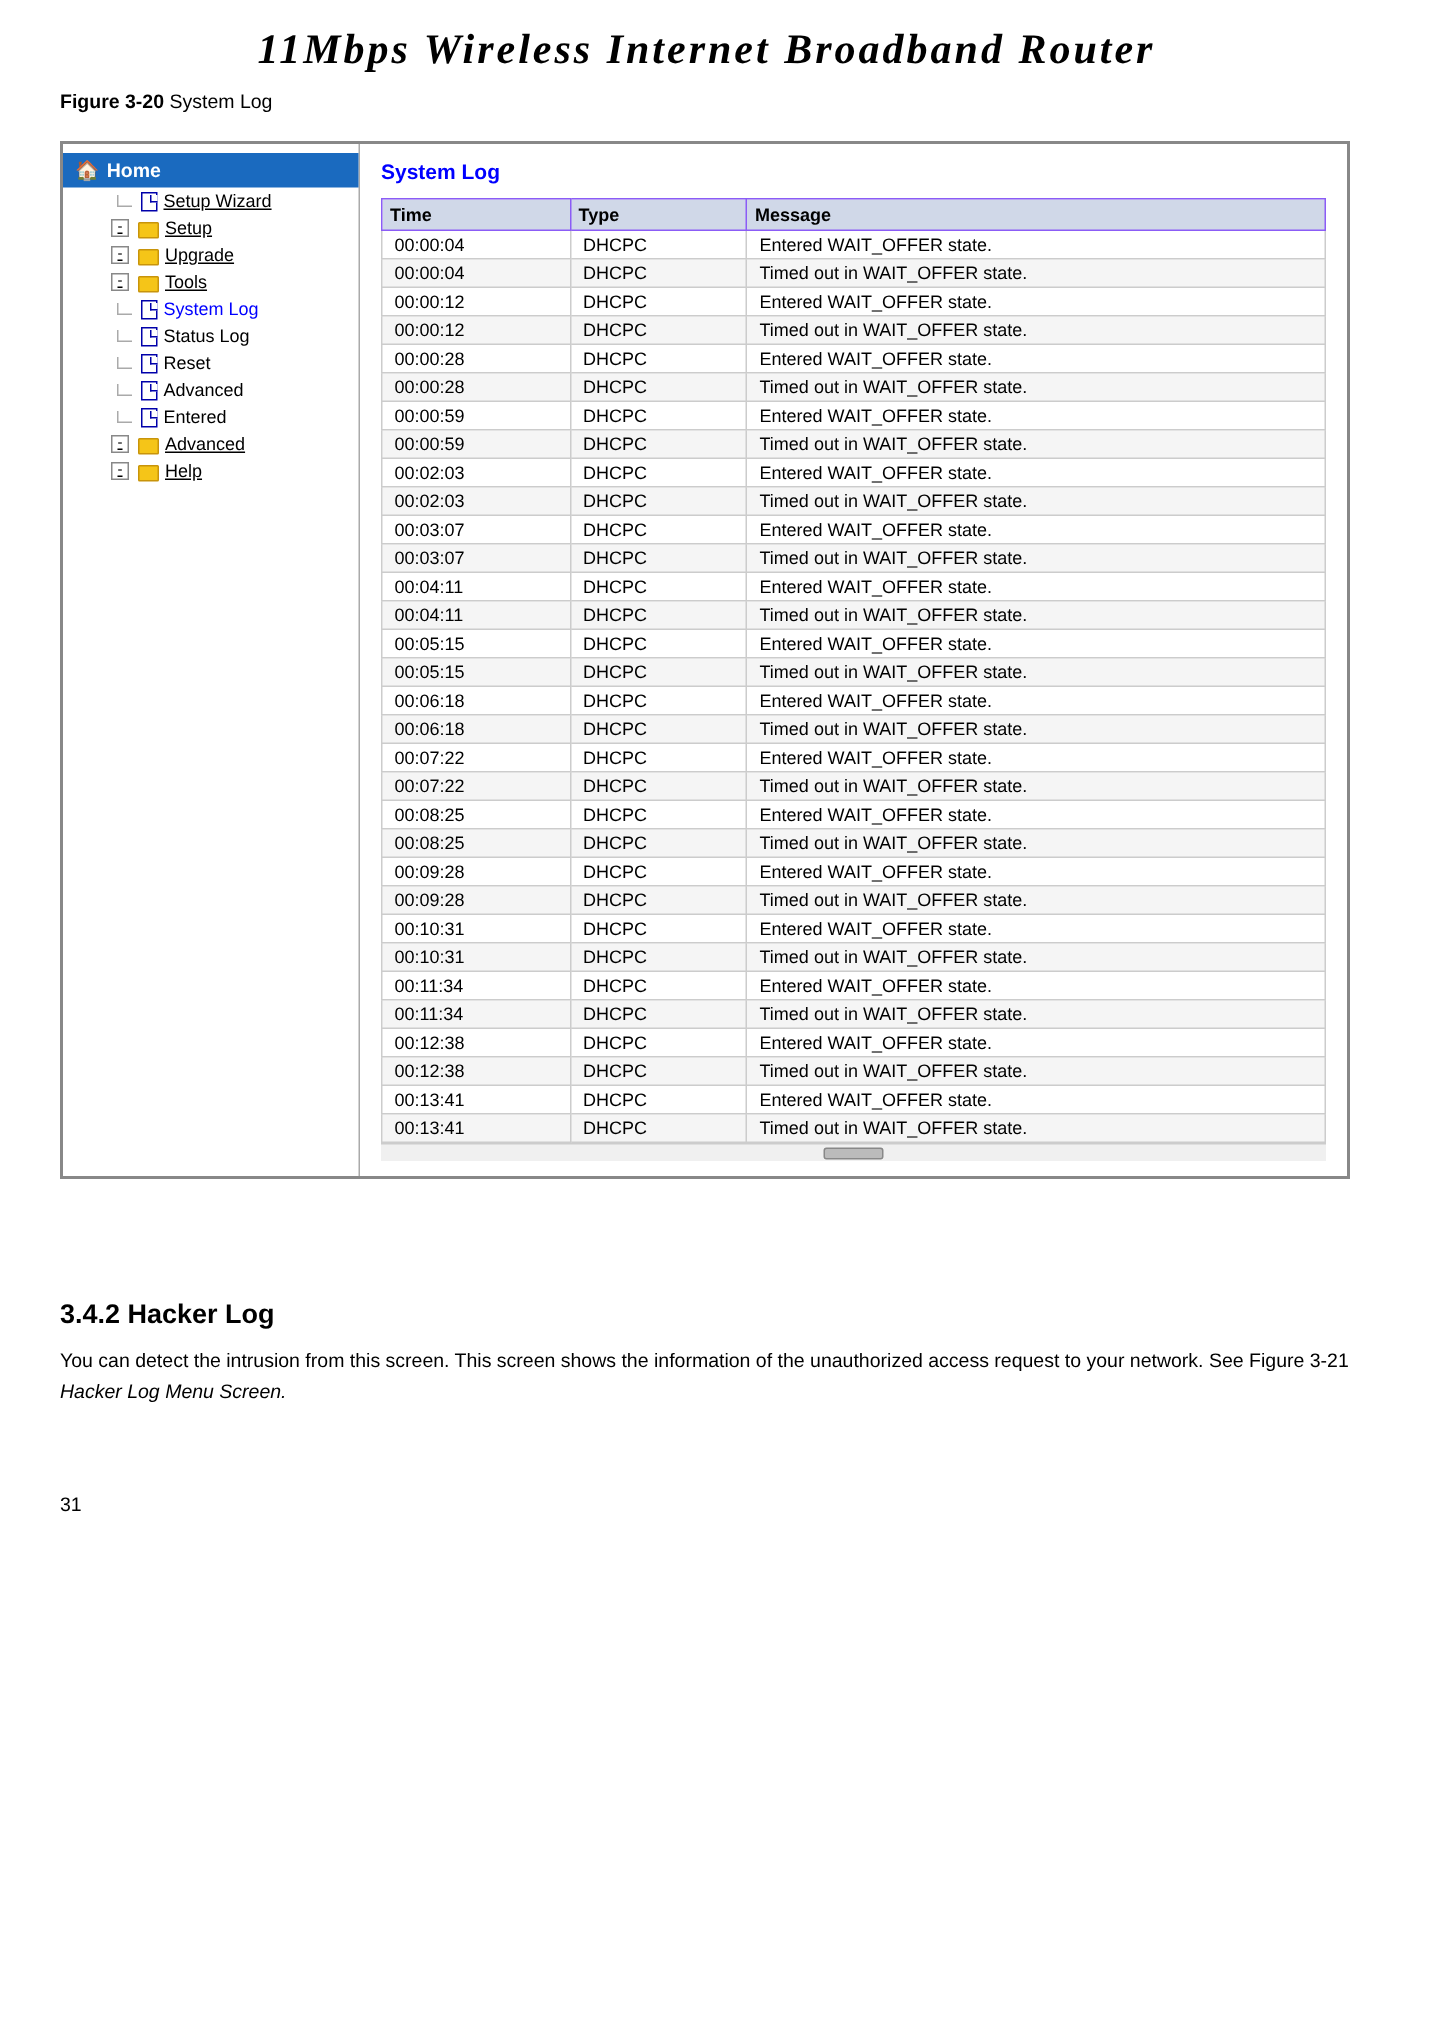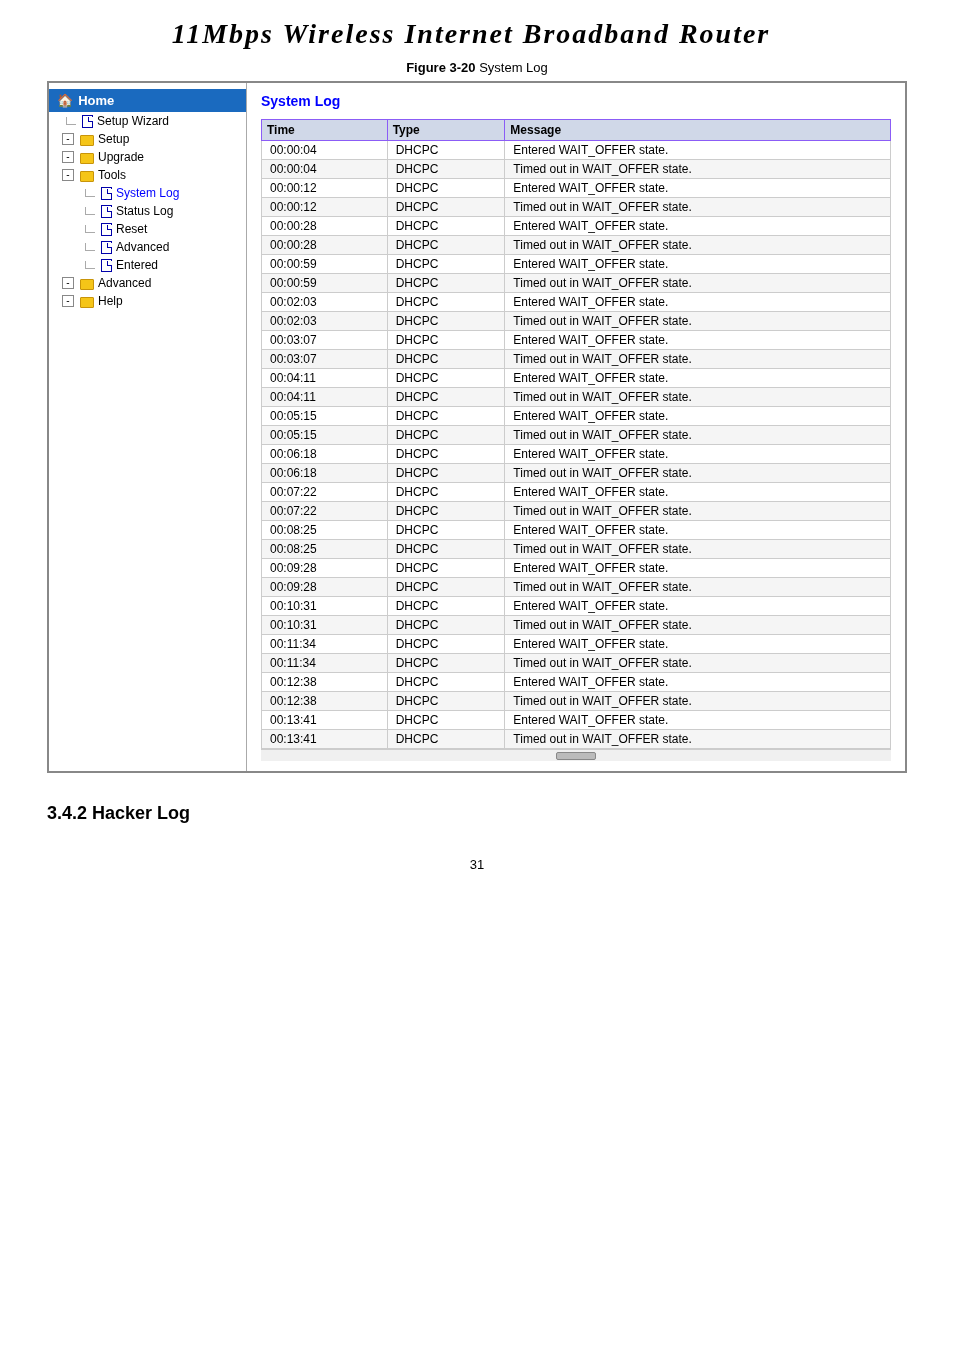--- a/index.html
+++ b/index.html
@@ -31,22 +31,23 @@
       color: #000;
     }
 
     .figure-caption-top strong {
       font-weight: bold;
     }
 
     .main-content {
       display: flex;
       flex-direction: column;
-      align-items: center;
+      align-items: flex-start;
       padding: 0 40px;
+      gap: 13px;
     }
 
     .ui-frame {
       display: flex;
       border: 2px solid #888;
       width: 860px;
       background: #fff;
     }
 
     
@@ -126,21 +127,21 @@
       display: inline-block;
       width: 10px;
       border-left: 1px solid #aaa;
       border-bottom: 1px solid #aaa;
       height: 8px;
       margin-right: 2px;
       margin-left: 4px;
       vertical-align: middle;
     }
 
-    .indent-1 { padding-left: 13px; }
+    .indent-1 { padding-left: 32px; text-decoration: underline; }
     .indent-2 { padding-left: 32px; }
 
     .sidebar-expand {
       display: inline-block;
       width: 12px;
       height: 12px;
       border: 1px solid #888;
       background: #fff;
       text-align: center;
       line-height: 10px;
@@ -184,20 +185,21 @@
     }
 
     .log-table tr:nth-child(even) td {
       background: #f5f5f5;
     }
 
     
     .bottom-section {
       width: 860px;
       padding: 30px 0 20px 0;
+      margin-top: 37px;
     }
 
     .section-heading {
       font-size: 18px;
       font-weight: bold;
       margin-bottom: 10px;
     }
 
     .section-body {
       font-size: 13px;
@@ -503,19 +505,24 @@
         <div class="scrollbar-thumb"></div>
       </div>
     </div>
 
   </div>
 
   <div class="bottom-section">
 
     <div class="section-heading">3.4.2 Hacker Log</div>
 
+    <div class="section-body">
+      You can detect the intrusion from this screen. This screen shows the information of the
+      unauthorized access request to your network. See Figure 3-21 <em>Hacker Log Menu
+      Screen.</em>
+    </div>
 
 
   </div>
 
   <div class="page-number">31</div>
 
 </div>
 
 </body></html>

